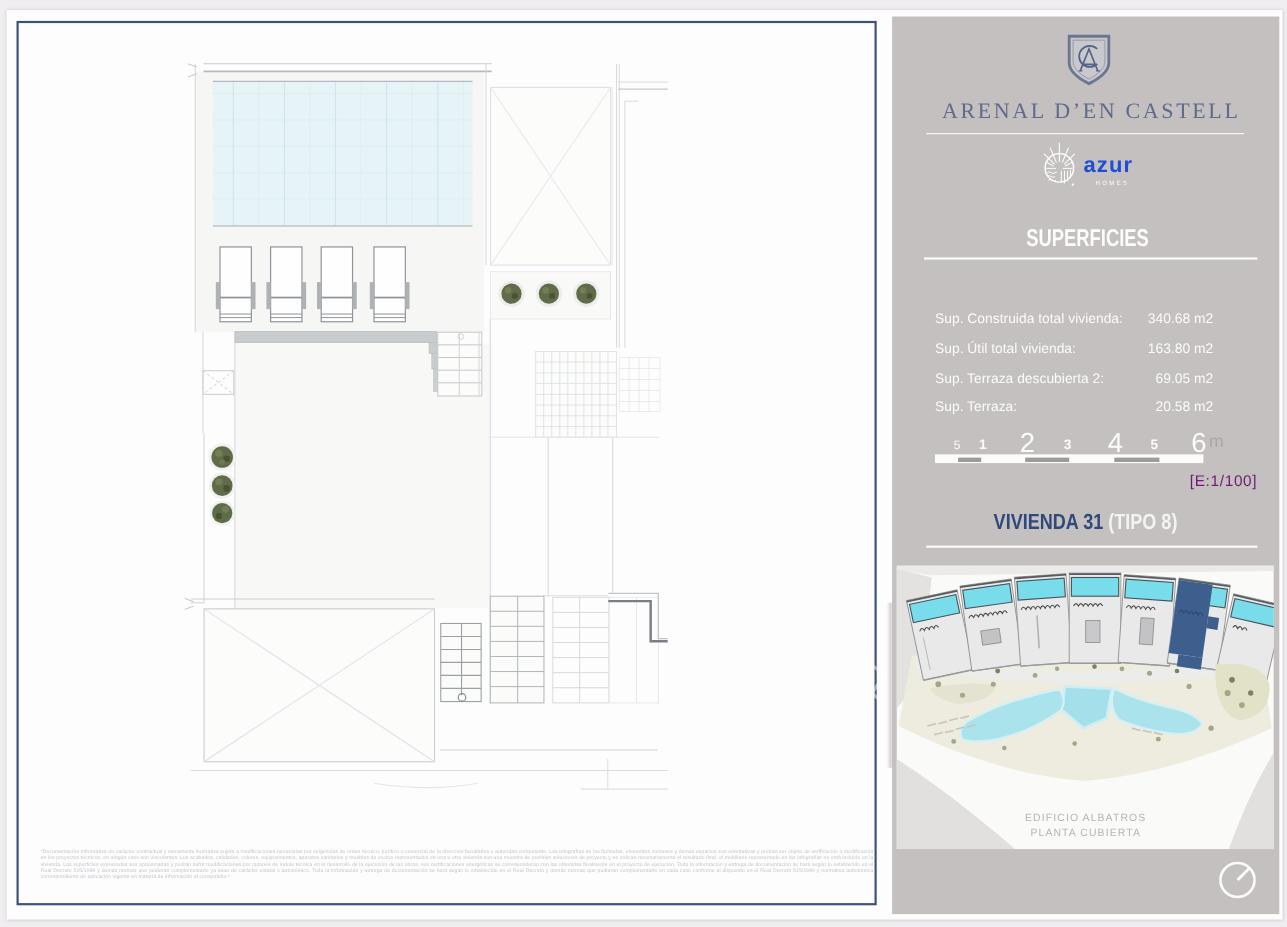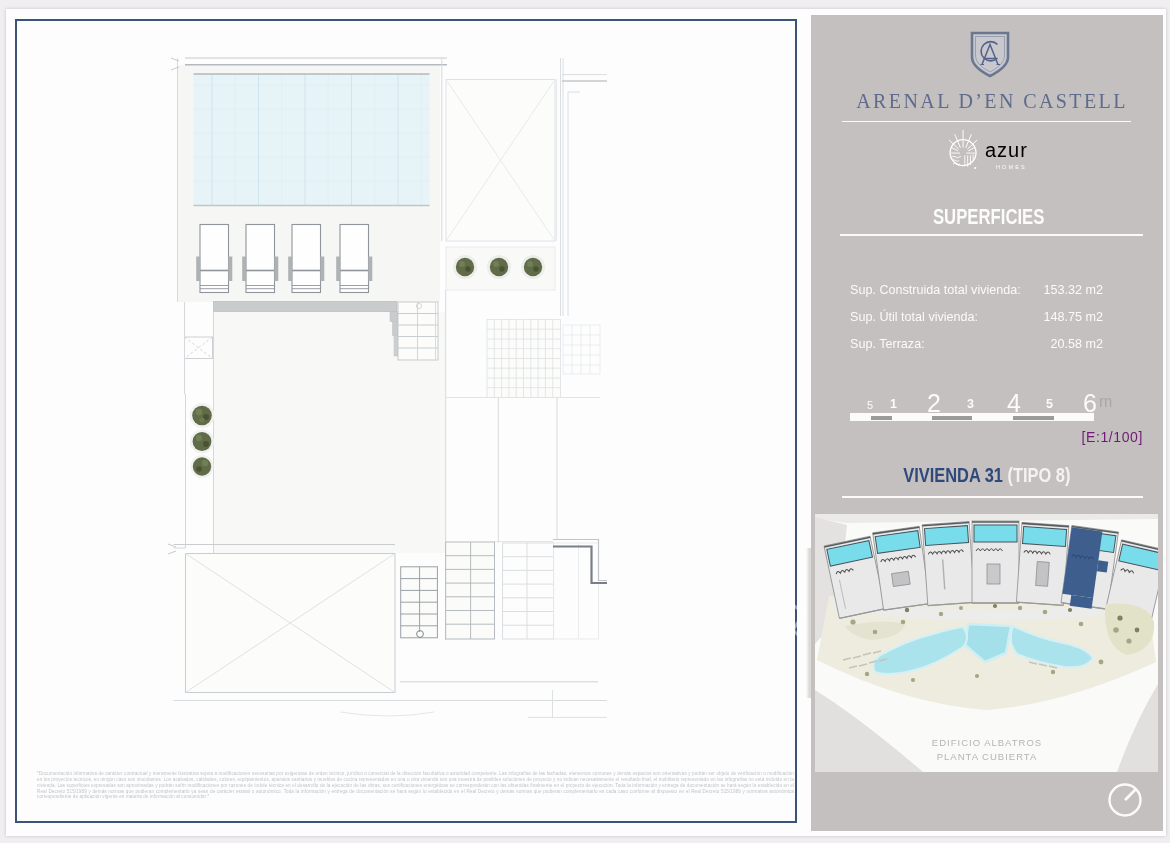--- a/index.html
+++ b/index.html
@@ -313,34 +313,35 @@
         <path d="M7 33 q2 -1.8 4 0 q2 1.8 4 0 q1 -0.9 2 -0.4 M7 37 q2 -1.8 4 0 q2 1.8 4 0 M8 41 q2 -1.8 4 0 q2 1.8 4 0"></path>
         <line x1="21.5" y1="31" x2="21.5" y2="42.5"></line>
         <line x1="24.8" y1="31" x2="24.8" y2="44"></line>
         <line x1="28" y1="31" x2="28" y2="42"></line>
         <line x1="31" y1="30" x2="31" y2="38"></line>
       </g>
       <circle cx="33.5" cy="45.5" r="1.2" fill="#fff" stroke="none"></circle>
     </g>
   </svg>
 
-  <div class="abs" style="left:985px;top:139px;width:80px;font-size:20px;font-weight:normal;color:#000000;letter-spacing:1px;">azur</div>
+  <div class="abs" style="left:985px;top:139px;width:80px;font-size:20px;font-weight:bold;color:#1d4ed8;letter-spacing:1px;">azur</div>
 
   <div class="abs" style="left:996px;top:164px;width:60px;font-size:5.5px;color:#fdfdfd;letter-spacing:2.1px;">HOMES</div>
 
   <div class="abs" style="left:811px;top:204px;width:352px;text-align:center;font-size:22px;font-weight:bold;color:#fcfcfc;transform:scaleX(.76);transform-origin:183px 50%;">SUPERFICIES</div>
 
   <div class="abs" style="left:840px;top:234px;width:303px;height:1.6px;background:#fbfbfb;"></div>
 
   <div class="abs" style="left:850px;top:259px;width:253px;font-size:12.6px;color:#fbfbfa;">
 
-    <div style="position:relative;height:26.8px;margin-top:24px;"><span>Sup. Construida total vivienda:</span><span style="position:absolute;right:0;">153.32 m2</span></div>
-
-    <div style="position:relative;height:26.8px;"><span>Sup. Útil total vivienda:</span><span style="position:absolute;right:0;">148.75 m2</span></div>
-
+    <div style="position:relative;height:26.8px;margin-top:24px;"><span>Sup. Construida total vivienda:</span><span style="position:absolute;right:0;">340.68 m2</span></div>
+
+    <div style="position:relative;height:26.8px;"><span>Sup. Útil total vivienda:</span><span style="position:absolute;right:0;">163.80 m2</span></div>
+
+    <div style="position:relative;height:26.8px;"><span>Sup. Terraza descubierta 2:</span><span style="position:absolute;right:0;">69.05 m2</span></div>
 
     <div style="position:relative;height:26.8px;"><span>Sup. Terraza:</span><span style="position:absolute;right:0;">20.58 m2</span></div>
   </div>
 
   <div class="abs" style="left:811px;top:387px;width:352px;height:30px;color:#fbfbfa;">
     <span class="abs" style="left:56px;top:12px;font-size:11px;">5</span>
     <span class="abs" style="left:79px;top:10px;font-size:12.5px;font-weight:bold;">1</span>
     <span class="abs" style="left:116px;top:2px;font-size:25px;">2</span>
     <span class="abs" style="left:156px;top:10px;font-size:12.5px;font-weight:bold;">3</span>
     <span class="abs" style="left:196px;top:2px;font-size:25px;">4</span>

